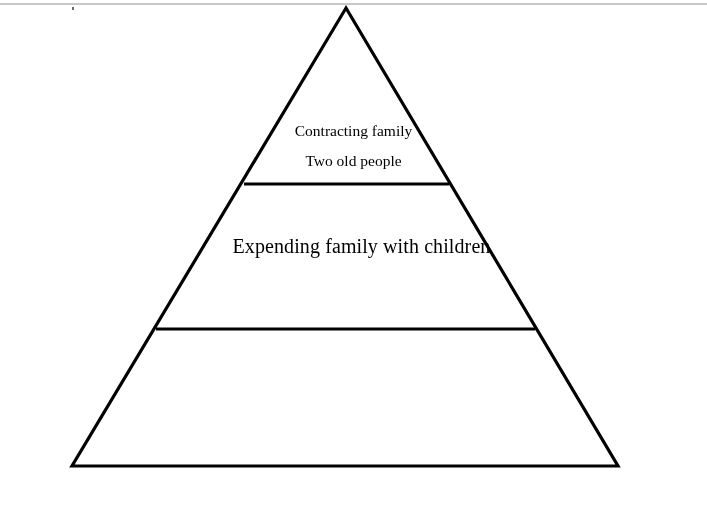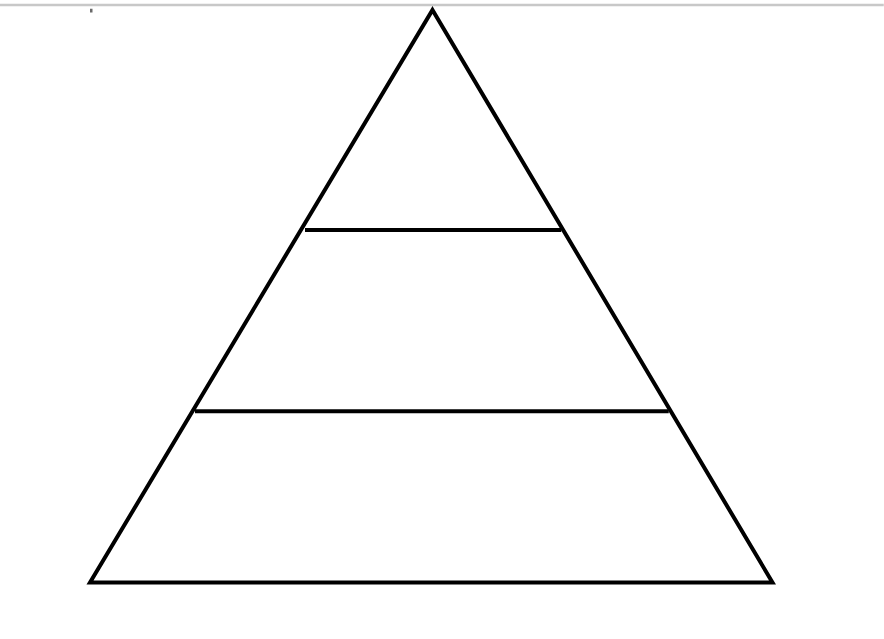--- a/index.html
+++ b/index.html
@@ -112,16 +112,23 @@
 
   <svg class="pyramid-svg" viewBox="0 0 707 511" width="707" height="511">
 
     <polygon points="346,8 618,466 72,466" fill="#ffffff" stroke="#000000" stroke-width="3.2" stroke-linejoin="miter"></polygon>
 
     <line x1="244" y1="184" x2="449" y2="184" stroke="#000000" stroke-width="3.2"></line>
 
     <line x1="156" y1="329" x2="535" y2="329" stroke="#000000" stroke-width="3.2"></line>
   </svg>
 
+  <div class="tier-label" id="label-contracting">
+    <span class="line1">Contracting family</span>
+    <span class="line2">Two old people</span>
+  </div>
 
+  <div class="tier-label" id="label-expending">
+    <span class="inner">Expending family with children</span>
+  </div>
 
 
 </div>
 
 </body></html>

